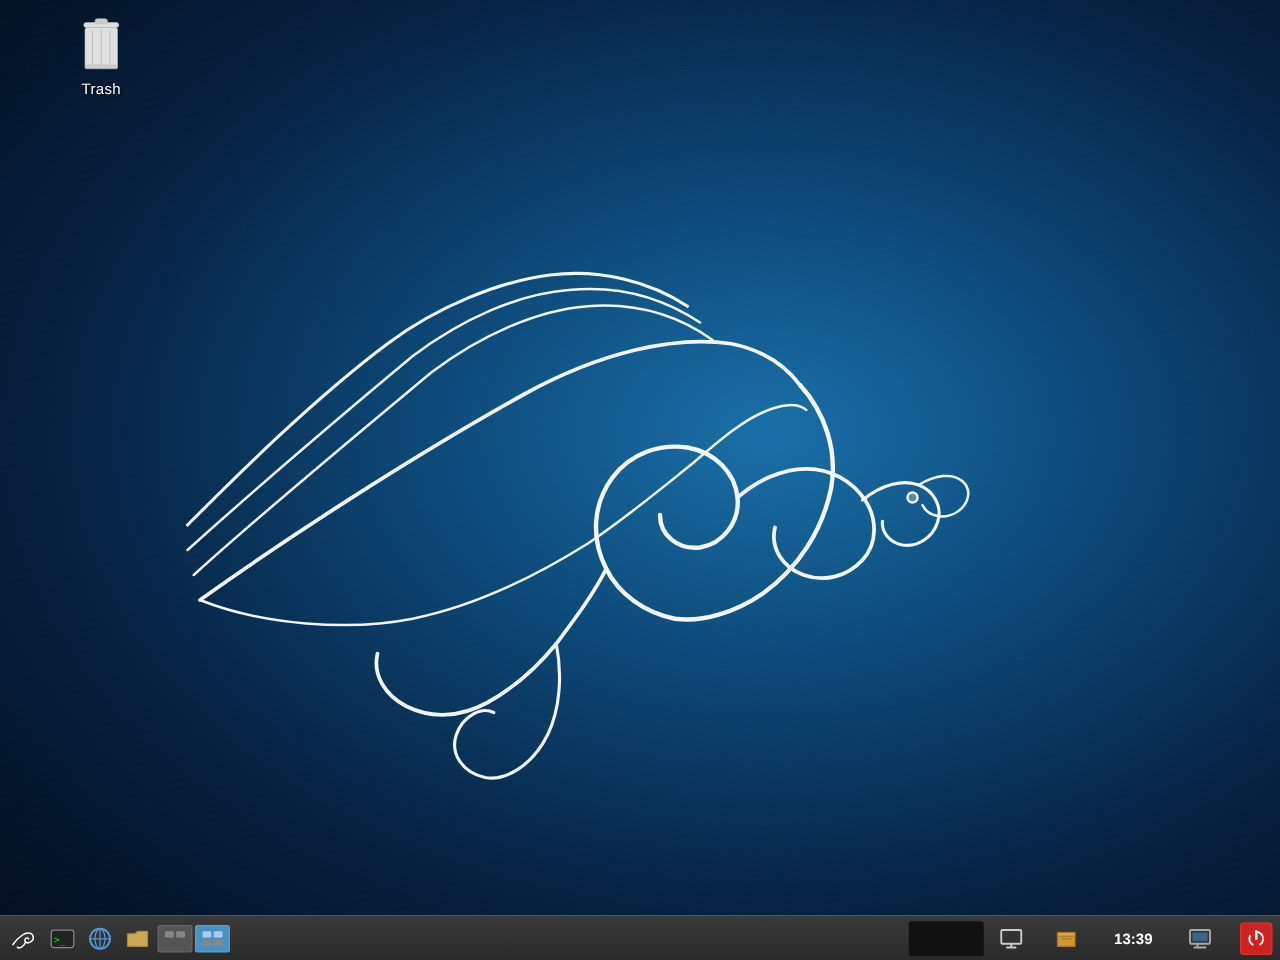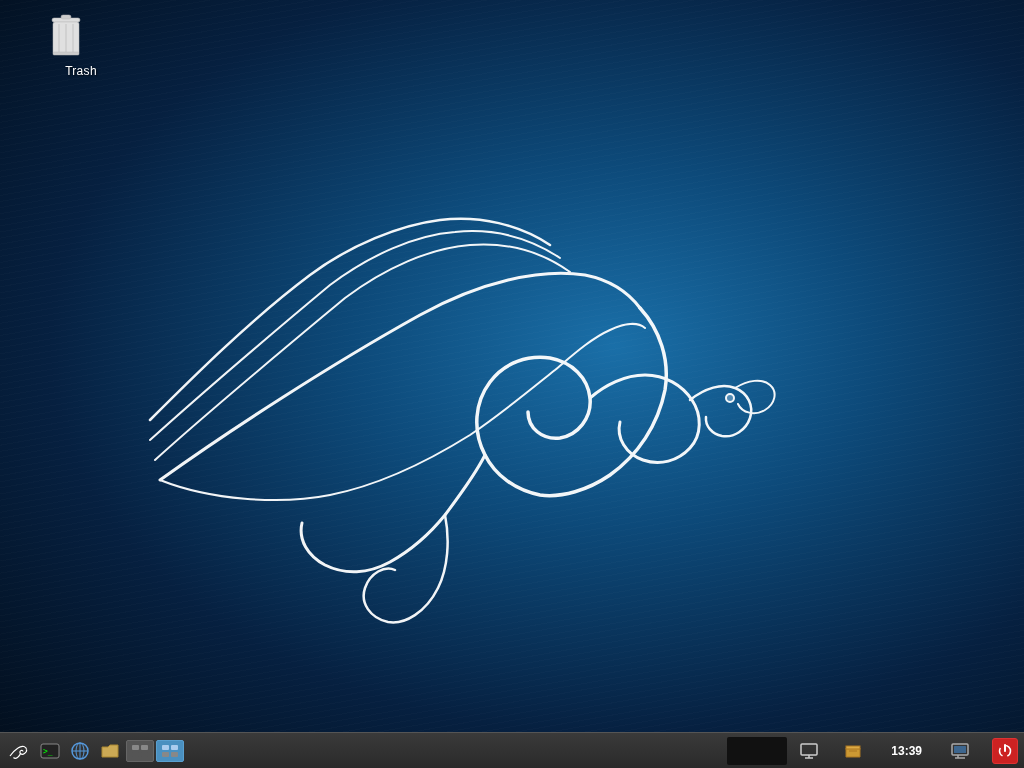--- a/index.html
+++ b/index.html
@@ -46,20 +46,21 @@
       opacity: 0.95;
     }
 
     
     #trash-icon {
       position: absolute;
       top: 12px;
       left: 46px;
       display: flex;
       flex-direction: column;
+      align-items: center;
       gap: 4px;
       cursor: pointer;
       width: 70px;
     }
 
     #trash-icon-img {
       width: 40px;
       height: 48px;
       display: flex;
       align-items: center;

